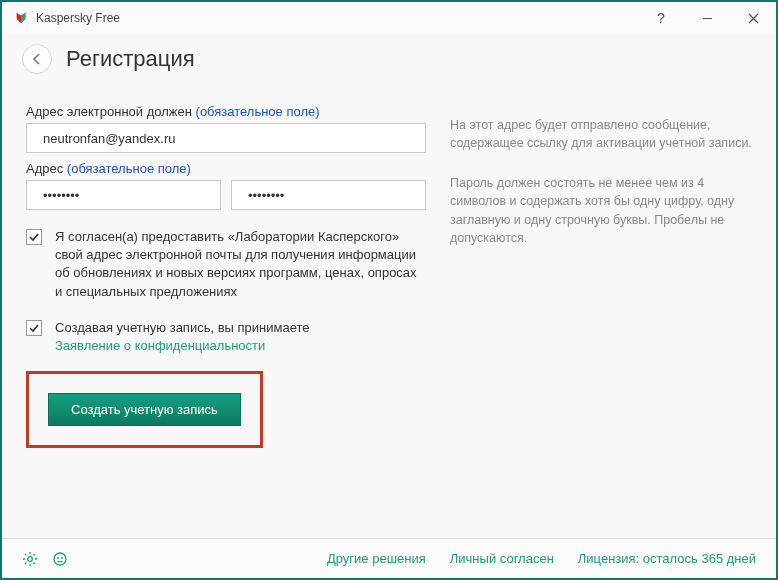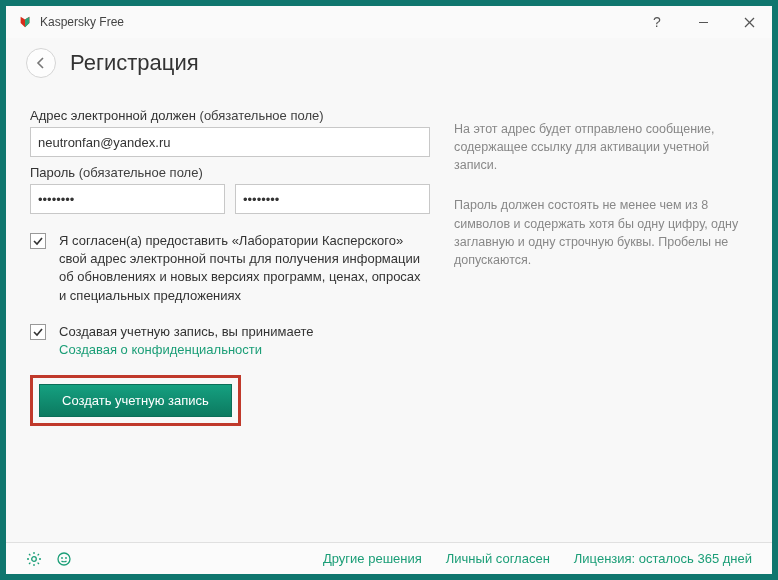--- a/index.html
+++ b/index.html
@@ -7,21 +7,21 @@
     font-family: "Segoe UI", Arial, sans-serif;
     background: #f0f0f0;
     width: 778px;
     height: 580px;
     overflow: hidden;
   }
   .window {
     width: 778px;
     height: 580px;
     background: #f8f8f8;
-    border: 6px solid #0f766e;
+    border: 2px solid #0f766e;
     display: flex;
     flex-direction: column;
   }
   .titlebar {
     height: 32px;
     display: flex;
     align-items: center;
     padding: 0 0 0 12px;
     background: #fafafa;
   }
@@ -78,27 +78,27 @@
   }
   .col-left { width: 400px; }
   .col-right { flex: 1; padding-top: 20px; }
 
   .field-label {
     font-size: 13px;
     color: #333;
     margin-bottom: 4px;
     margin-top: 8px;
   }
-  .field-label .req { color: #404040; }
+  .field-label .req { color: #1d4ed8; }
   input[type="text"], input[type="password"] {
     width: 100%;
     height: 30px;
     border: 1px solid #c8c8c8;
     background: #fff;
-    padding: 0 7px;
+    padding: 0 16px;
     font-size: 13px;
     color: #333;
     outline: none;
   }
   .pw-row { display: flex; gap: 10px; }
   .pw-row input { flex: 1; }
 
   .hint {
     font-size: 12.5px;
     color: #888;
@@ -125,35 +125,35 @@
     justify-content: center;
     margin-top: 1px;
     cursor: pointer;
   }
   .checkbox svg { width: 12px; height: 12px; }
   .link { color: #1b9e77; cursor: pointer; }
 
   .btn-wrap {
     display: inline-block;
     border: 3px solid #c0392b;
-    padding: 6px;
+    padding: 19px;
     margin-top: 16px;
   }
   .primary-btn {
     background: #0f8a6e;
     background: linear-gradient(#15a080, #0c7a60);
     color: #fff;
     border: 1px solid #0b6e58;
     padding: 8px 22px;
     font-size: 13px;
     cursor: pointer;
   }
 
   .footer {
-    height: 32px;
+    height: 40px;
     border-top: 1px solid #e0e0e0;
     display: flex;
     align-items: center;
     padding: 0 20px;
     background: #fbfbfb;
   }
   .footer .icons { display: flex; gap: 14px; color: #1b9e77; }
   .footer .icons span { cursor: pointer; display:flex; align-items:center;}
   .footer .spacer { flex: 1; }
   .footer .flink {
@@ -203,21 +203,21 @@
   <div class="content">
     <div class="col-left">
 
       <div class="field-label">
         <span>Адрес электронной должен</span>
         <span class="req">(обязательное поле)</span>
       </div>
       <input type="text" value="neutronfan@yandex.ru" style="">
 
       <div class="field-label">
-        <span>Пароль</span>
+        <span>Адрес</span>
         <span class="req">(обязательное поле)</span>
       </div>
       <div class="pw-row">
         <input type="password" value="••••••••" style="">
         <input type="password" value="••••••••" style="">
       </div>
 
       <div class="check-row">
         <div class="checkbox">
           <svg viewBox="0 0 12 12">
@@ -228,33 +228,33 @@
       </div>
 
       <div class="check-row">
         <div class="checkbox">
           <svg viewBox="0 0 12 12">
               <path d="M2 6 L5 9 L10 3" fill="none" stroke="#333" stroke-width="1.6"></path>
             </svg>
         </div>
         <div>
           <span>Создавая учетную запись, вы принимаете</span><br>
-          <span class="link">Создавая о конфиденциальности</span>
+          <span class="link">Заявление о конфиденциальности</span>
         </div>
       </div>
 
       <div class="btn-wrap">
         <button class="primary-btn">Создать учетную запись</button>
       </div>
 
     </div>
 
     <div class="col-right">
       <div class="hint">На этот адрес будет отправлено сообщение, содержащее ссылку для активации учетной записи.</div>
-      <div class="hint hint2">Пароль должен состоять не менее чем из 8 символов и содержать хотя бы одну цифру, одну заглавную и одну строчную буквы. Пробелы не допускаются.</div>
+      <div class="hint hint2">Пароль должен состоять не менее чем из 4 символов и содержать хотя бы одну цифру, одну заглавную и одну строчную буквы. Пробелы не допускаются.</div>
     </div>
   </div>
 
   <div class="footer">
     <div class="icons">
       <span>
         <svg width="16" height="16" viewBox="0 0 16 16">
             <circle cx="8" cy="8" r="2.3" fill="none" stroke="#1b9e77" stroke-width="1.3"></circle>
             <path d="M8 1v2M8 13v2M1 8h2M13 8h2M3 3l1.4 1.4M11.6 11.6L13 13M13 3l-1.4 1.4M4.4 11.6L3 13" stroke="#1b9e77" stroke-width="1.3"></path>
           </svg>

